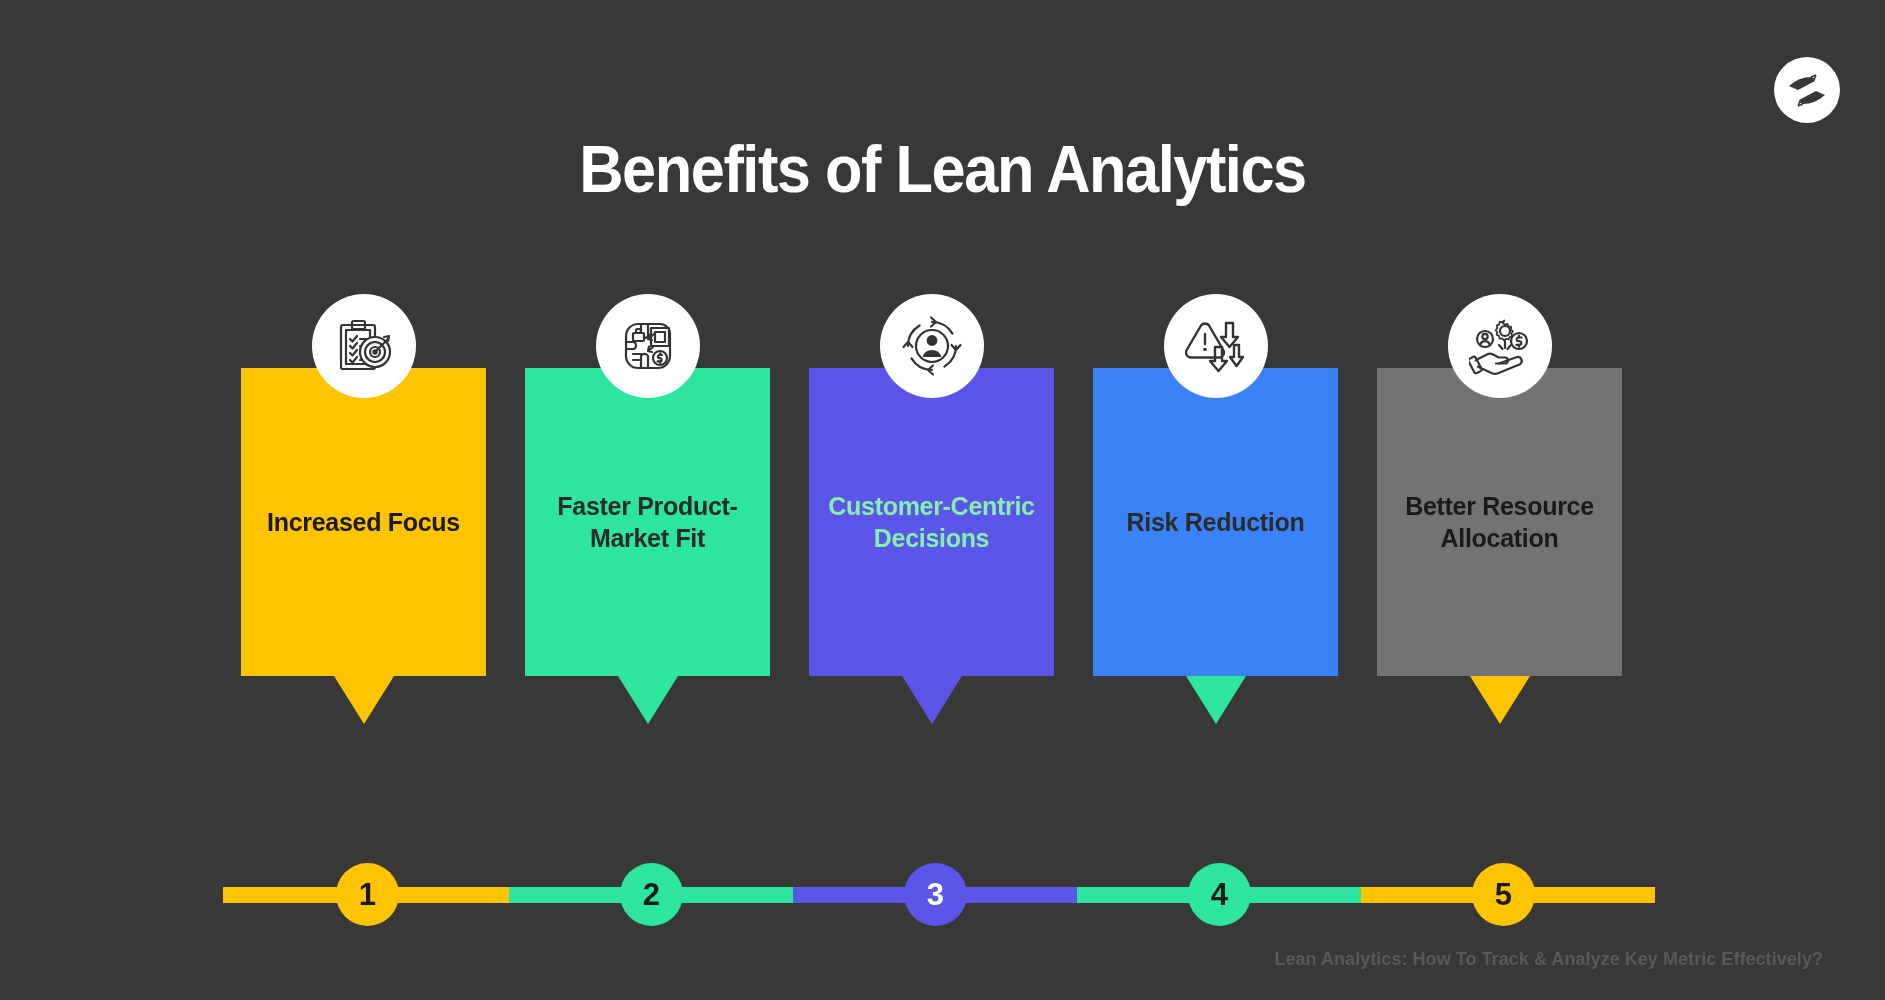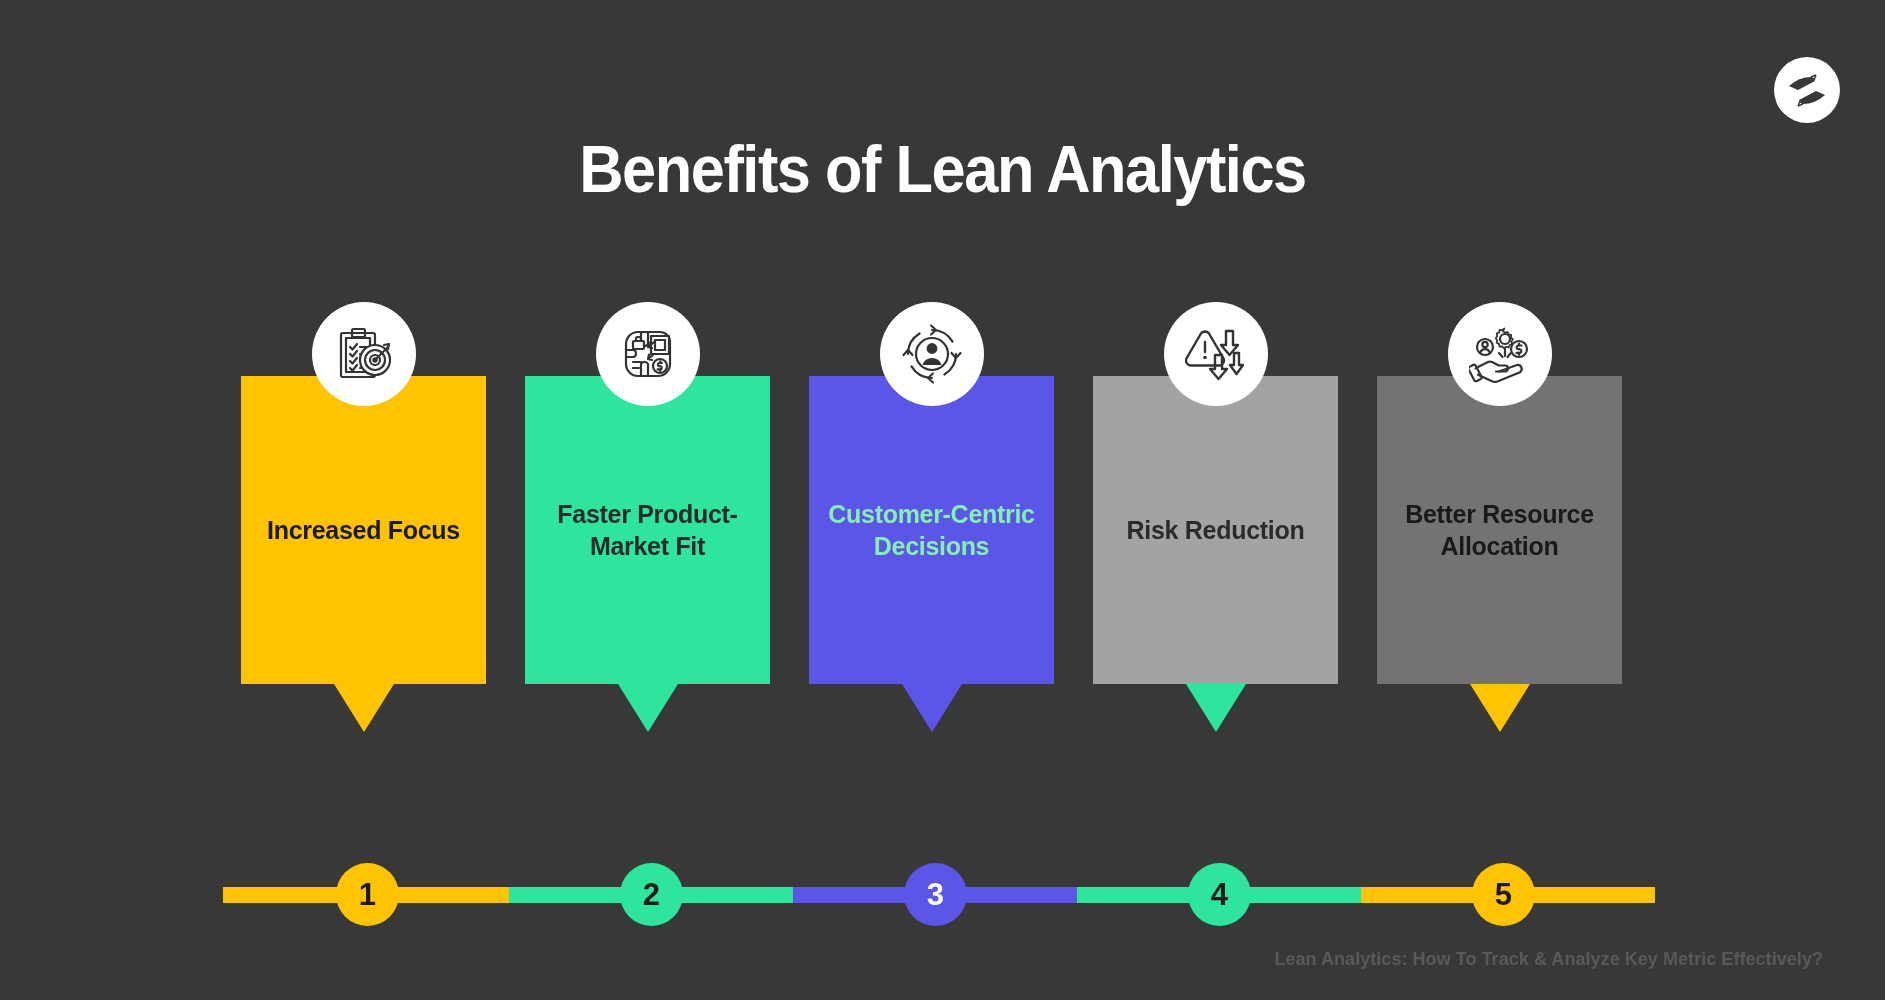--- a/index.html
+++ b/index.html
@@ -43,21 +43,21 @@
     font-weight: bold;
     letter-spacing: -1.6px;
     line-height: 1.05;
     transform: scaleX(0.93);
     transform-origin: center;
   }
 
   
   .cards {
     position: absolute;
-    top: 308px;
+    top: 300px;
     left: 0;
     width: 1885px;
     height: 520px;
   }
 
   .card-wrap {
     position: absolute;
     top: 0;
     width: 245px;
     height: 520px;
@@ -233,21 +233,21 @@
         <path d="M55 31 l4.5 -5 M55 31 l-4.5 -5" transform="translate(0,4)"></path>
         <path d="M31 55 a24 24 0 0 1 -20.5 -11.6"></path>
         <path d="M31 55 l5 4.5 M31 55 l5 -4.5" transform="translate(-4,0)"></path>
         <path d="M7 31 a24 24 0 0 1 11.6 -20.5"></path>
         <path d="M7 31 l-4.5 5 M7 31 l4.5 5" transform="translate(0,-4)"></path>
       </svg>
     </div>
   </div>
 
   <div class="card-wrap" id="cw3" style="left: 1093px;">
-    <div class="card-body" id="cb3" style="background: #a3a3a3;">
+    <div class="card-body" id="cb3" style="background: #3b82f6;">
       <div class="card-label" id="cl3" style="color: rgb(43, 43, 43);">Risk Reduction</div>
     </div>
     <div class="card-tail" id="ct3" style="border-top: 48px solid rgb(46, 229, 157);"></div>
     <div class="icon-bubble">
       <svg width="62" height="62" viewBox="0 0 62 62" fill="none" stroke="#333" stroke-width="2.4" stroke-linecap="round" stroke-linejoin="round">
         <path d="M20 8.5 a5 5 0 0 1 4.3 2.5 l14 24 a5 5 0 0 1 -4.3 7.5 h-28 a5 5 0 0 1 -4.3 -7.5 l14 -24 a5 5 0 0 1 4.3 -2.5 Z"></path>
         <path d="M20 19 v10"></path>
         <circle cx="20" cy="34.5" r="1.8" fill="#333" stroke="none"></circle>
         <path d="M41 8 h7 v14 h5 l-8.5 10 l-8.5 -10 h5 Z"></path>
         <path d="M25 32 h7 v14 h5 l-8.5 10 l-8.5 -10 h5 Z" transform="translate(5,0)"></path>

